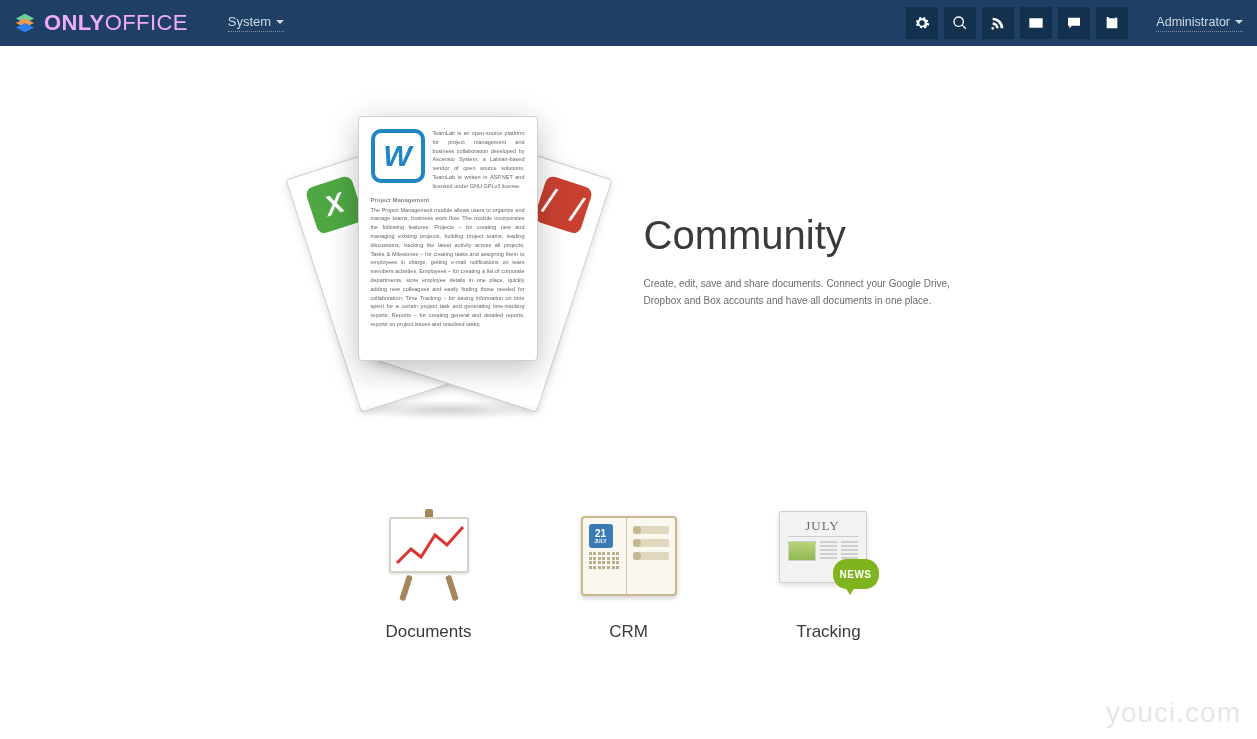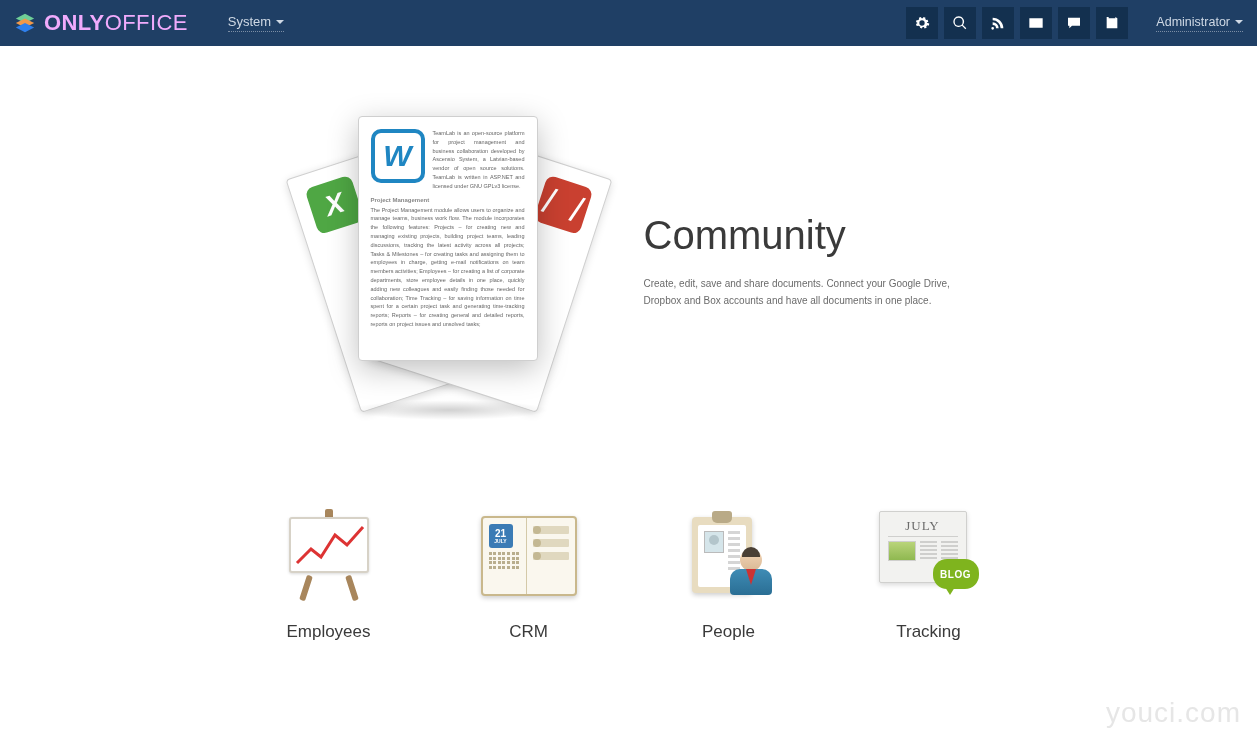--- a/index.html
+++ b/index.html
@@ -198,21 +198,21 @@
   <div class="module">
     <div class="module-icon">
       <div class="easel">
         <div class="easel-top"></div>
         <div class="easel-board"><svg viewBox="0 0 80 56" width="80" height="56">
               <polyline class="chart-line" points="6,44 20,30 30,38 44,16 56,26 72,8"></polyline>
             </svg></div>
         <div class="easel-legs"></div>
       </div>
     </div>
-    <div class="module-label">Employees</div>
+    <div class="module-label">Documents</div>
   </div>
 
   <div class="module">
     <div class="module-icon">
       <div class="planner">
         <div class="planner-left">
           <div class="cal-tab">
               <span>21</span>
               <span class="mo">JULY</span>
             </div>
@@ -257,47 +257,20 @@
           <div class="row">
               <div class="ava"></div>
             </div>
         </div>
       </div>
     </div>
     <div class="module-label">CRM</div>
   </div>
 
 
-  <div class="module">
-    <div class="module-icon">
-      <div class="people">
-        <div class="clipboard">
-            <div class="clip-paper">
-              <div class="clip-photo"></div>
-              <div class="clip-lines">
-                <div></div>
-                <div></div>
-                <div></div>
-                <div style="clear:both"></div>
-                <div></div>
-                <div></div>
-                <div></div>
-              </div>
-            </div>
-          </div>
-        <div class="avatar">
-            <div class="avatar-head"></div>
-            <div class="avatar-body">
-              <div class="avatar-tie"></div>
-            </div>
-          </div>
-      </div>
-    </div>
-    <div class="module-label">People</div>
-  </div>
 
   <div class="module">
     <div class="module-icon">
       <div class="community">
         <div class="newspaper">
           <div class="np-title">JULY</div>
           <div class="np-body">
             <div class="np-img"></div>
             <div class="np-col">
                 <div></div>
@@ -308,21 +281,21 @@
               </div>
             <div class="np-col">
                 <div></div>
                 <div></div>
                 <div></div>
                 <div></div>
                 <div></div>
               </div>
           </div>
         </div>
-        <div class="blog-bubble">BLOG</div>
+        <div class="blog-bubble">NEWS</div>
       </div>
     </div>
     <div class="module-label">Tracking</div>
   </div>
 
 </div>
 
 <div class="watermark">youci.com</div>
 
 </body></html>

